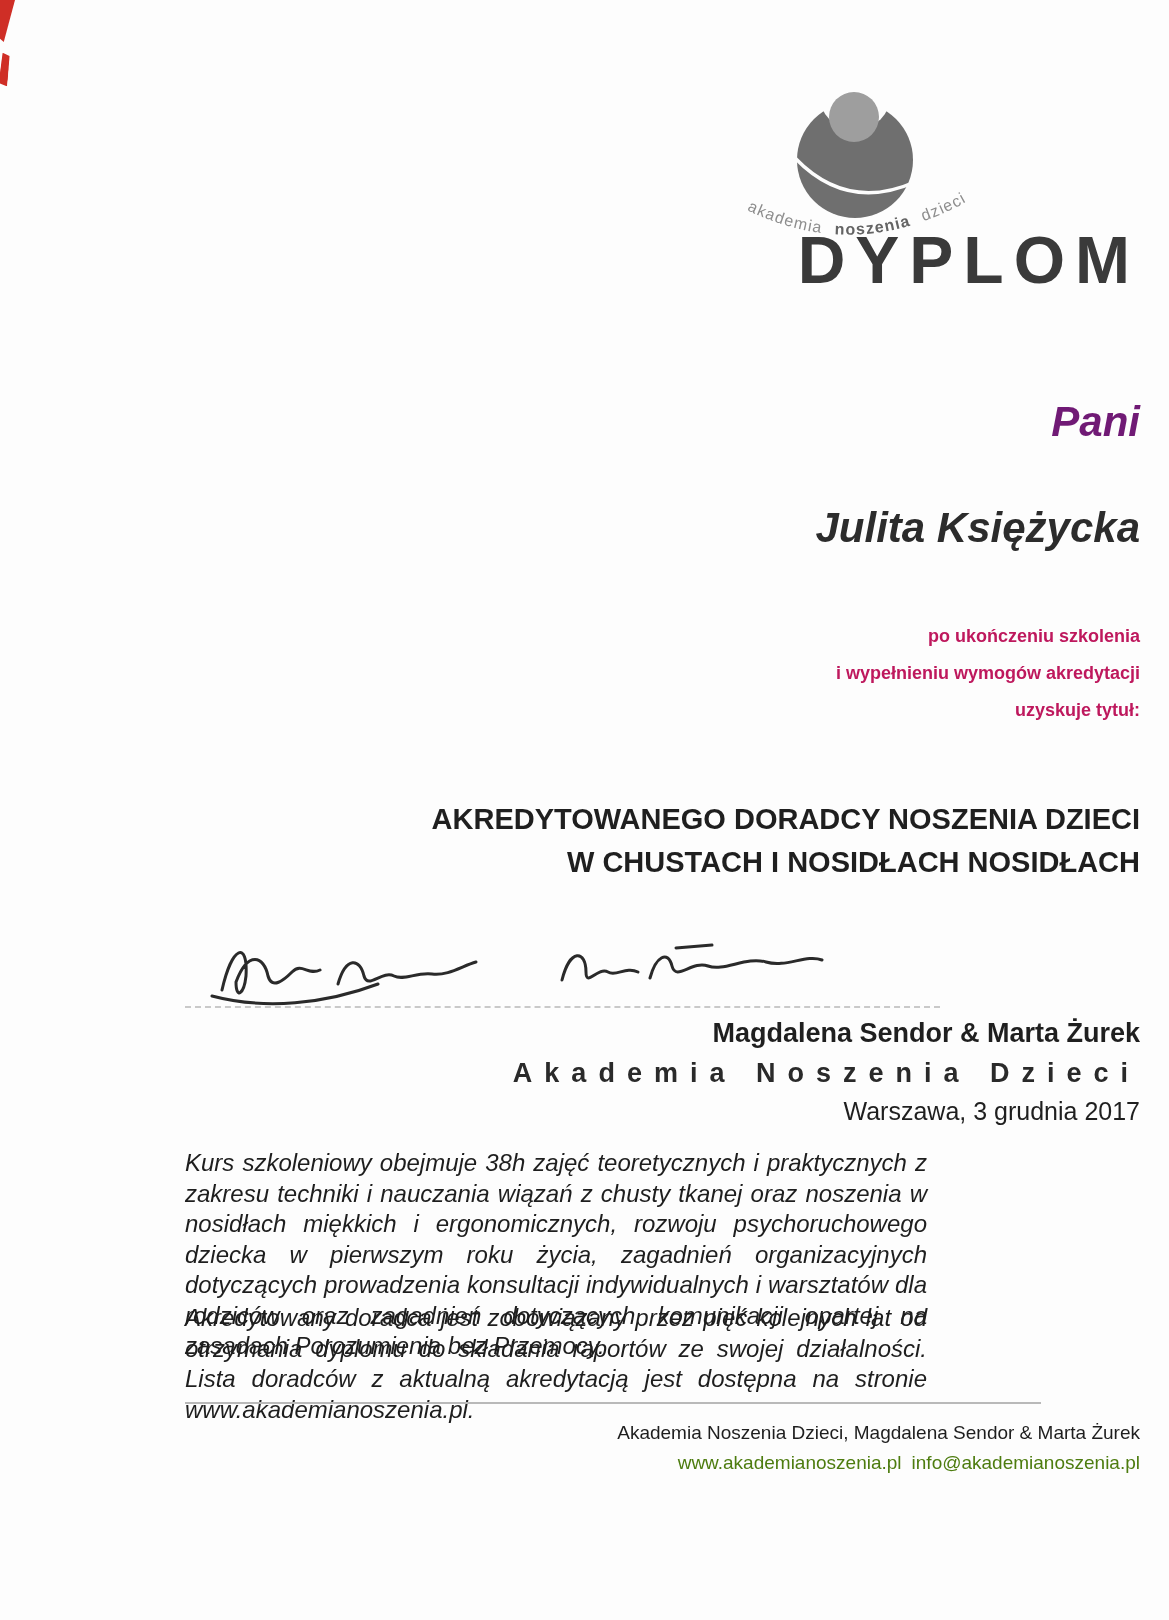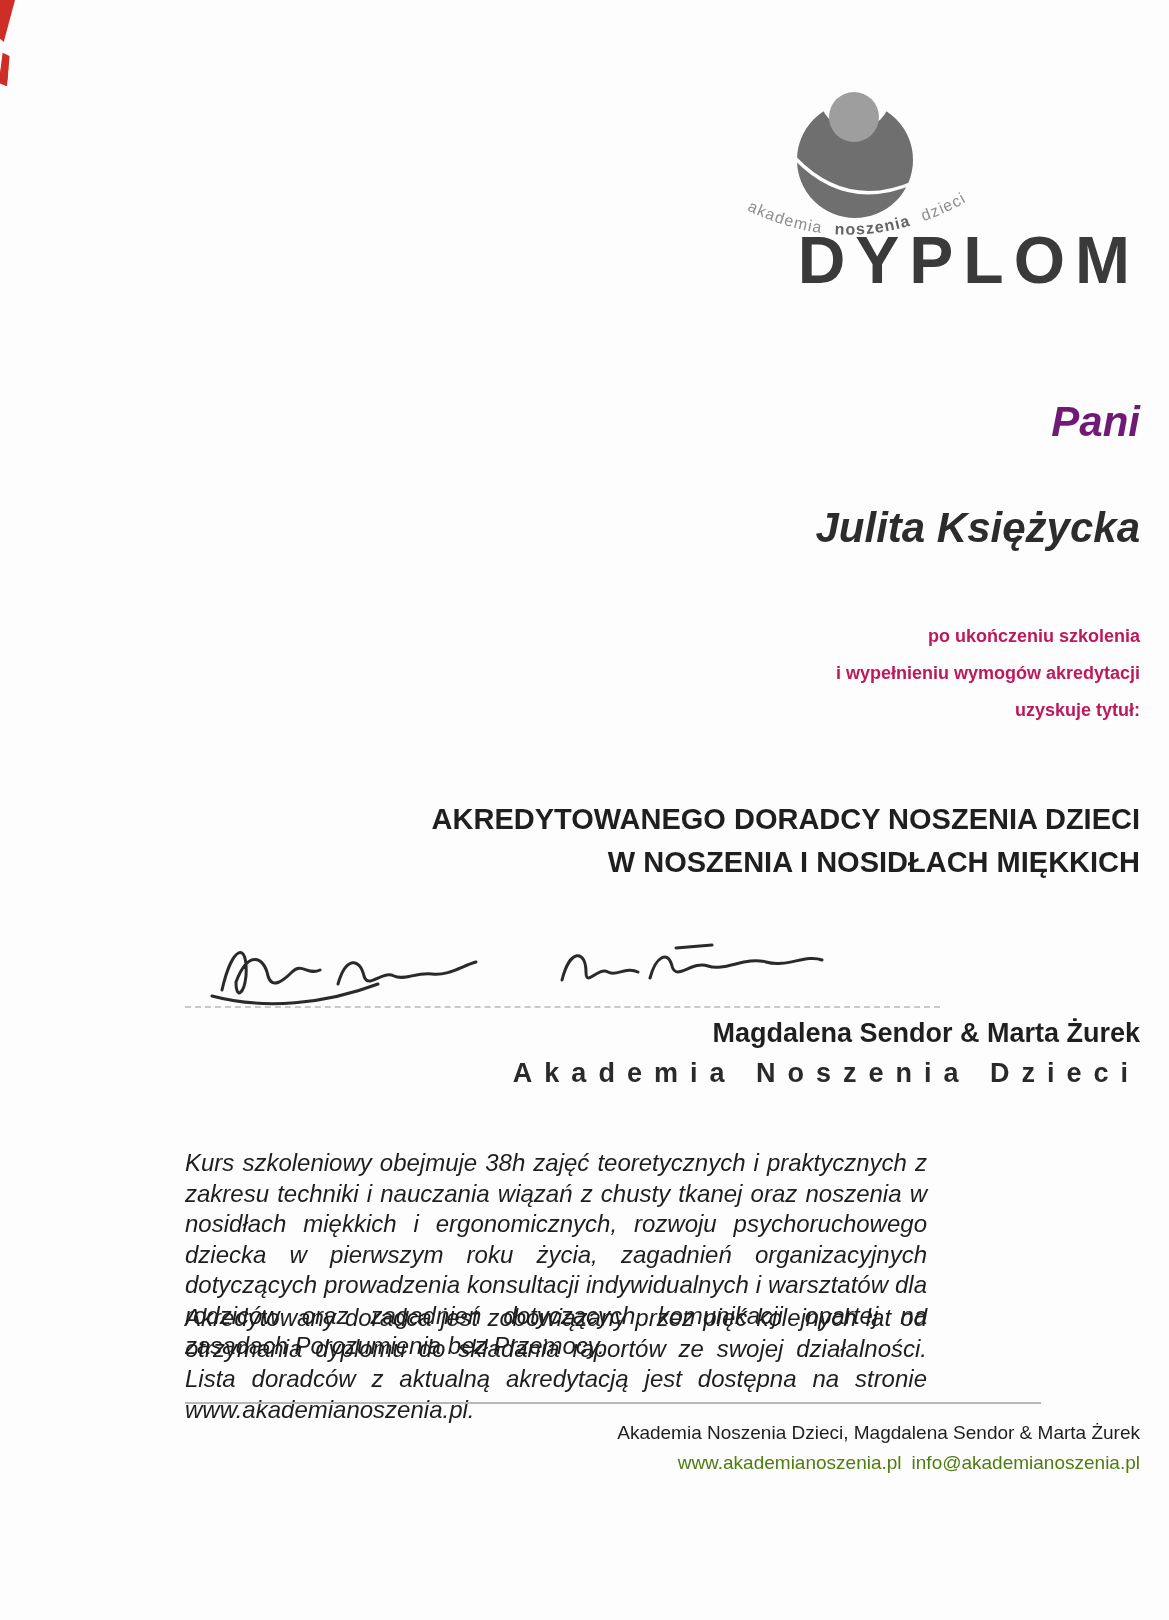--- a/index.html
+++ b/index.html
@@ -161,39 +161,40 @@
     <div class="centered recipient">Julita Księżycka</div>
 
     <div class="centered intro">
       <div>po ukończeniu szkolenia</div>
       <div>i wypełnieniu wymogów akredytacji</div>
       <div>uzyskuje tytuł:</div>
     </div>
 
     <div class="centered award">
       <div>AKREDYTOWANEGO DORADCY NOSZENIA DZIECI</div>
-      <div>W NOSZENIA I NOSIDŁACH MIĘKKICH</div>
+      <div>W CHUSTACH I NOSIDŁACH NOSIDŁACH</div>
     </div>
 
     <svg class="sig-svg" width="650" height="85" viewBox="0 0 650 85">
       <g stroke="#2a2a2a" stroke-width="3" fill="none" stroke-linecap="round">
         <path d="M 12 58 C 22 14, 38 8, 36 44 C 34 62, 26 68, 26 50 C 38 18, 54 24, 58 44 C 62 58, 74 48, 82 40 C 92 30, 98 44, 110 38"></path>
         <path d="M 2 64 C 55 78, 115 72, 168 52"></path>
         <path d="M 128 52 C 136 24, 150 26, 154 44 C 158 58, 172 38, 184 44 C 194 49, 206 40, 222 42 C 238 44, 252 34, 266 30"></path>
       </g>
       <g stroke="#2a2a2a" stroke-width="3" fill="none" stroke-linecap="round">
         <path d="M 352 48 C 360 16, 376 18, 376 40 C 376 56, 388 34, 398 40 C 406 45, 416 34, 428 40"></path>
         <path d="M 440 46 C 446 24, 458 18, 462 34 C 466 50, 482 28, 498 34 C 514 40, 536 24, 556 30 C 576 36, 596 22, 612 28"></path>
         <path d="M 466 16 L 502 13"></path>
       </g>
     </svg>
     <div class="sig-line"></div>
 
     <div class="centered sig-names">Magdalena Sendor &amp; Marta Żurek</div>
     <div class="centered sig-org">Akademia Noszenia Dzieci</div>
+    <div class="centered sig-date">Warszawa, 3 grudnia 2017</div>
 
     <div class="para para1">Kurs szkoleniowy obejmuje 38h zajęć teoretycznych i praktycznych z zakresu techniki i nauczania wiązań z chusty tkanej oraz noszenia w nosidłach miękkich i ergonomicznych, rozwoju psychoruchowego dziecka w pierwszym roku życia, zagadnień organizacyjnych dotyczących prowadzenia konsultacji indywidualnych i warsztatów dla rodziców oraz zagadnień dotyczących komunikacji opartej na zasadach Porozumienia bez Przemocy.</div>
     <div class="para para2">Akredytowany doradca jest zobowiązany przez pięć kolejnych lat od otrzymania dyplomu do składania raportów ze swojej działalności. Lista doradców z aktualną akredytacją jest dostępna na stronie www.akademianoszenia.pl.</div>
 
     <div class="divider"></div>
 
     <div class="centered footer1">Akademia Noszenia Dzieci, Magdalena Sendor &amp; Marta Żurek</div>
     <div class="centered footer2">
       <span>www.akademianoszenia.pl</span><span class="gap"></span><span>info@akademianoszenia.pl</span>
     </div>

